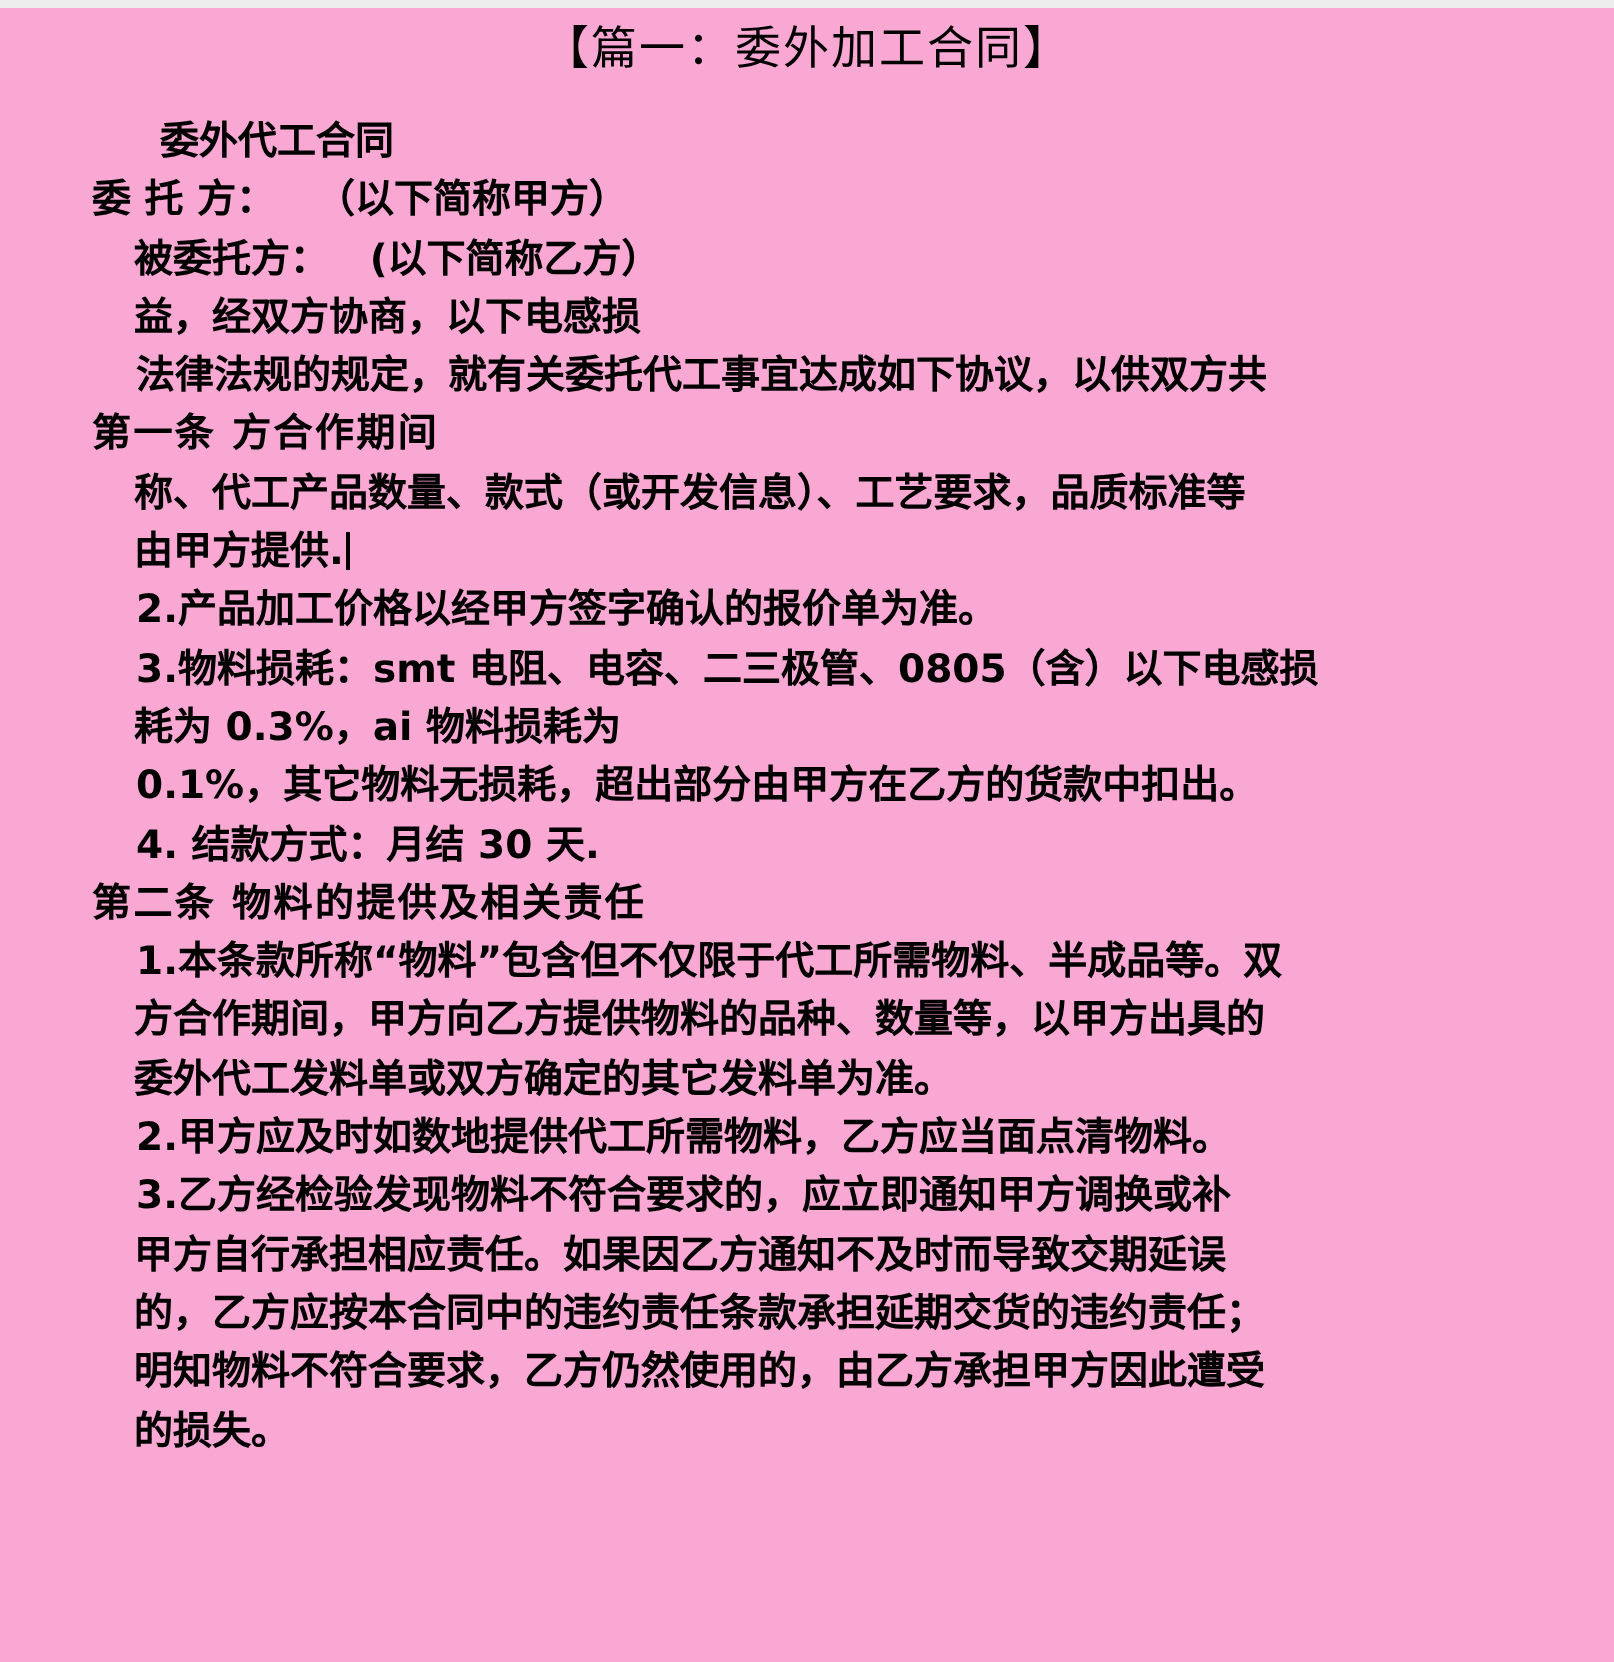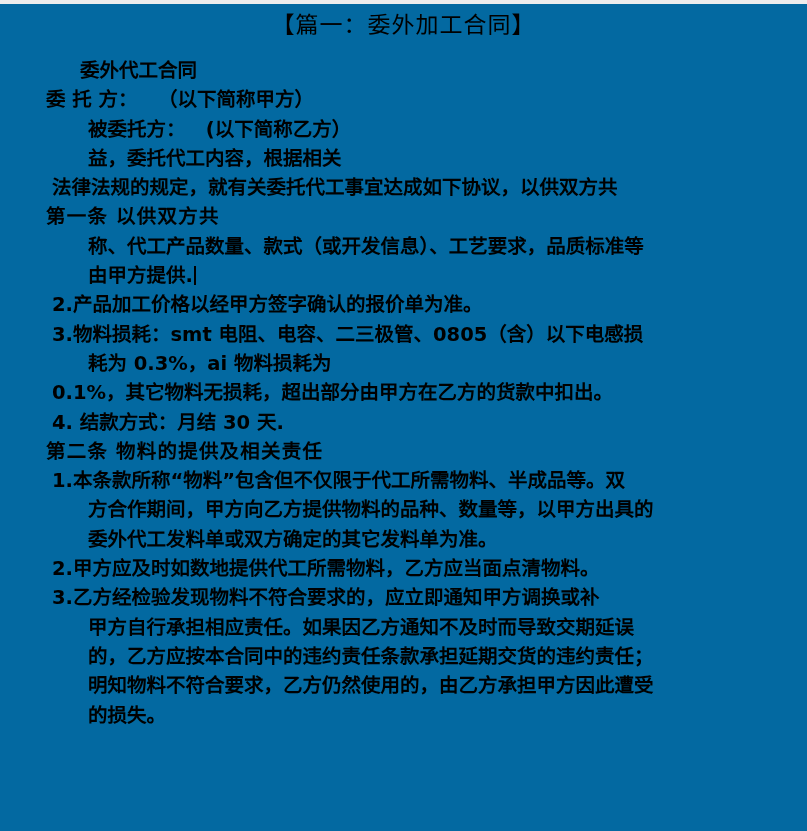--- a/index.html
+++ b/index.html
@@ -23,21 +23,21 @@
     width: 807px;
     height: 4px;
     background: #ededed;
   }
   .page {
     position: absolute;
     top: 4px;
     left: 0;
     width: 807px;
     height: 827px;
-    background: #0369a1;
+    background: #f9a8d4;
   }
   .doc-title {
     text-align: center;
     font-family: "DejaVu Serif", "Liberation Serif", serif;
     font-weight: 400;
     font-size: 23px;
     line-height: 30px;
     letter-spacing: 1px;
     margin: 6px 0 0 0;
     padding: 0;
@@ -51,24 +51,24 @@
     font-weight: 700;
     font-size: 19.5px;
     line-height: 29.3px;
     white-space: pre;
     padding-left: 74px;
     margin: 0;
     letter-spacing: 0px;
     font-family: "DejaVu Sans", "Liberation Sans", sans-serif;
   }
   
-  .line.ind-0  { padding-left: 88px; }
+  .line.ind-0  { padding-left: 67px; }
   .line.ind-1  { padding-left: 46px; }
   .line.ind-2  { padding-left: 80px; }
-  .line.ind-3  { padding-left: 52px; }
+  .line.ind-3  { padding-left: 68px; }
   .line.track-sm { letter-spacing: 1.2px; }
   .caret {
     display: inline-block;
     width: 2px;
     height: 19px;
     background: #000000;
     vertical-align: -3px;
     margin-left: 1px;
   }
 </style>
@@ -78,23 +78,23 @@
 <div class="top-strip"></div>
 
 <div class="page">
 
   <h1 class="doc-title">【篇一：委外加工合同】</h1>
 
   <div class="body-block" id="body-block">
       <p class="line ind-2"><span>委外代工合同</span></p>
       <p class="line ind-1"><span>委 托 方：   （以下简称甲方）</span></p>
       <p class="line ind-0"><span>被委托方：   (以下简称乙方）</span></p>
-      <p class="line ind-0"><span>益，委托代工内容，根据相关</span></p>
+      <p class="line ind-0"><span>益，经双方协商，以下电感损</span></p>
       <p class="line ind-3"><span>法律法规的规定，就有关委托代工事宜达成如下协议，以供双方共</span></p>
-      <p class="line ind-1 track-sm"><span>第一条 以供双方共</span></p>
+      <p class="line ind-1 track-sm"><span>第一条 方合作期间</span></p>
       <p class="line ind-0"><span>称、代工产品数量、款式（或开发信息）、工艺要求，品质标准等</span></p>
       <p class="line ind-0"><span>由甲方提供.</span><span class="caret"></span></p>
       <p class="line ind-3"><span>2.产品加工价格以经甲方签字确认的报价单为准。</span></p>
       <p class="line ind-3"><span>3.物料损耗：smt 电阻、电容、二三极管、0805（含）以下电感损</span></p>
       <p class="line ind-0"><span>耗为 0.3%，ai 物料损耗为</span></p>
       <p class="line ind-3"><span>0.1%，其它物料无损耗，超出部分由甲方在乙方的货款中扣出。</span></p>
       <p class="line ind-3"><span>4. 结款方式：月结 30 天.</span></p>
       <p class="line ind-1 track-sm"><span>第二条 物料的提供及相关责任</span></p>
       <p class="line ind-3"><span>1.本条款所称“物料”包含但不仅限于代工所需物料、半成品等。双</span></p>
       <p class="line ind-0"><span>方合作期间，甲方向乙方提供物料的品种、数量等，以甲方出具的</span></p>

